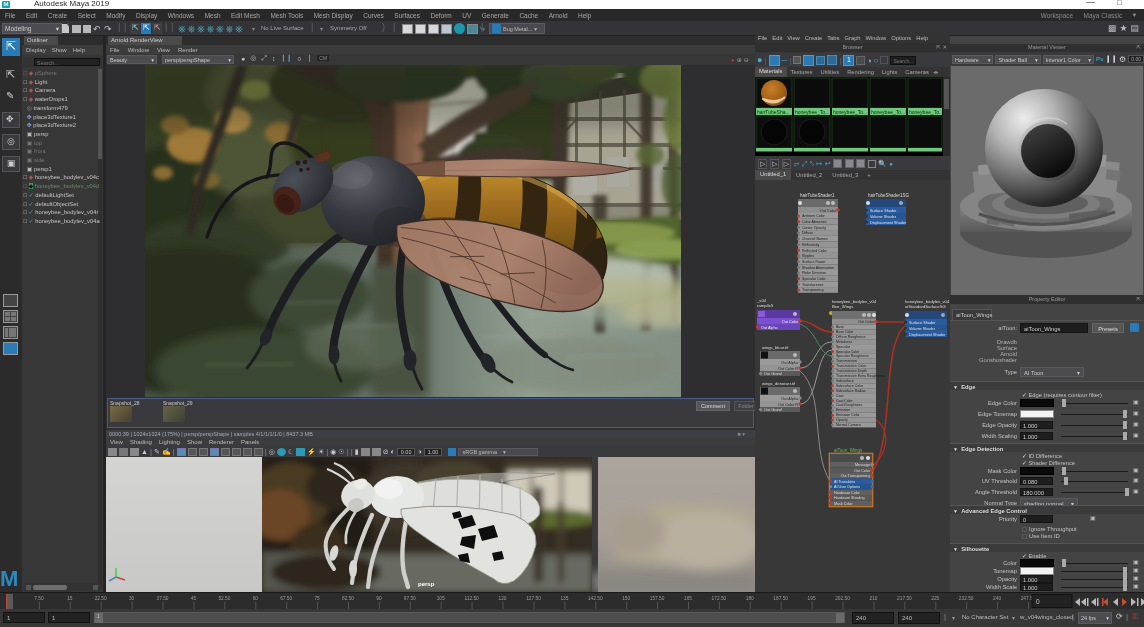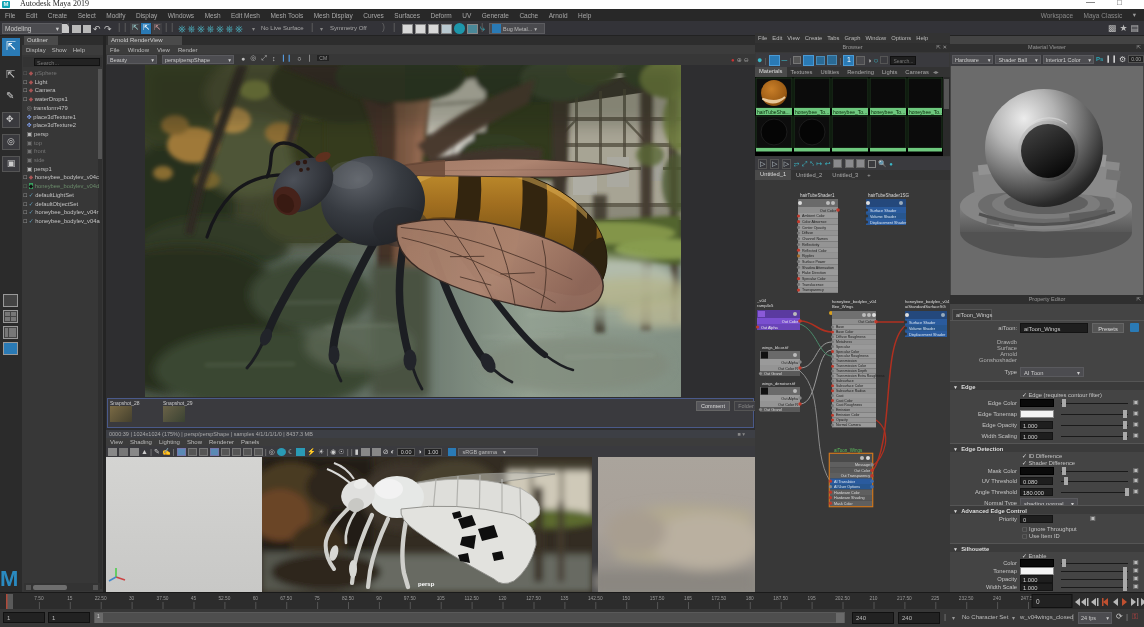--- a/index.html
+++ b/index.html
@@ -6,21 +6,21 @@
     font-family:"Liberation Sans", sans-serif; }
   .abs { position:absolute; }
   .row { display:flex; align-items:center; }
 </style>
 </head>
 <body>
 <div class="abs" style="left:0;top:0;width:1144px;height:627px;background:#373737;">
 
 <div class="abs" style="left:0;top:0;width:1144px;height:9px;background:#ffffff;">
   <div class="abs" style="left:2px;top:1px;width:8px;height:7px;background:#10a5b4;border-radius:1px;color:#e8f8f8;font-size:6px;font-weight:bold;text-align:center;line-height:7px;">M</div>
-  <div class="abs" style="left:20px;top:-1px;font-size:8px;color:#2a2a2a;font-family:Liberation Serif, serif;">Autodesk Maya 2019</div>
+  <div class="abs" style="left:34px;top:-1px;font-size:8px;color:#2a2a2a;">Autodesk Maya 2019</div>
   <div class="abs" style="left:1086px;top:-3px;font-size:9px;color:#444;">—</div>
   <div class="abs" style="left:1117px;top:-2px;font-size:8px;color:#444;">□</div>
 </div>
 
 <div class="abs row" style="left:0;top:9px;width:1144px;height:12px;background:#282828;color:#a8a8a8;font-size:6.5px;gap:10.5px;padding-left:5px;">
   <span>File</span>
       <span>Edit</span>
       <span>Create</span>
       <span>Select</span>
       <span>Modify</span>

